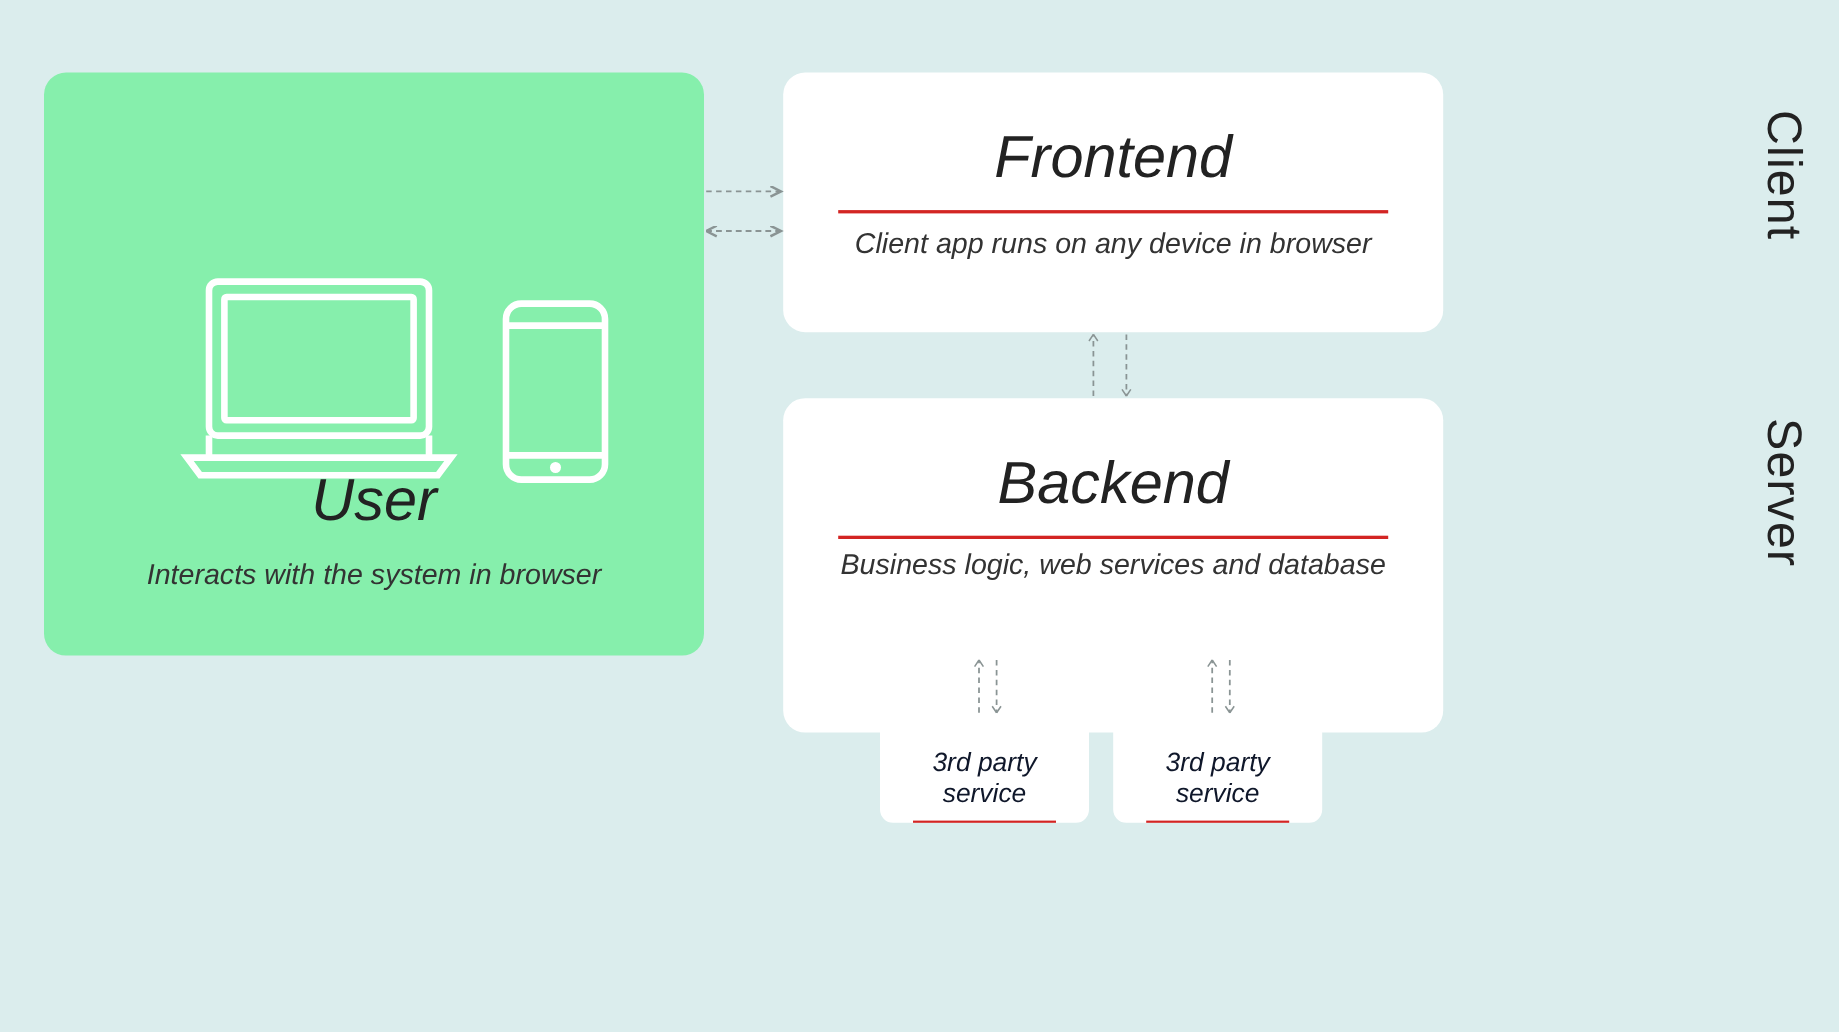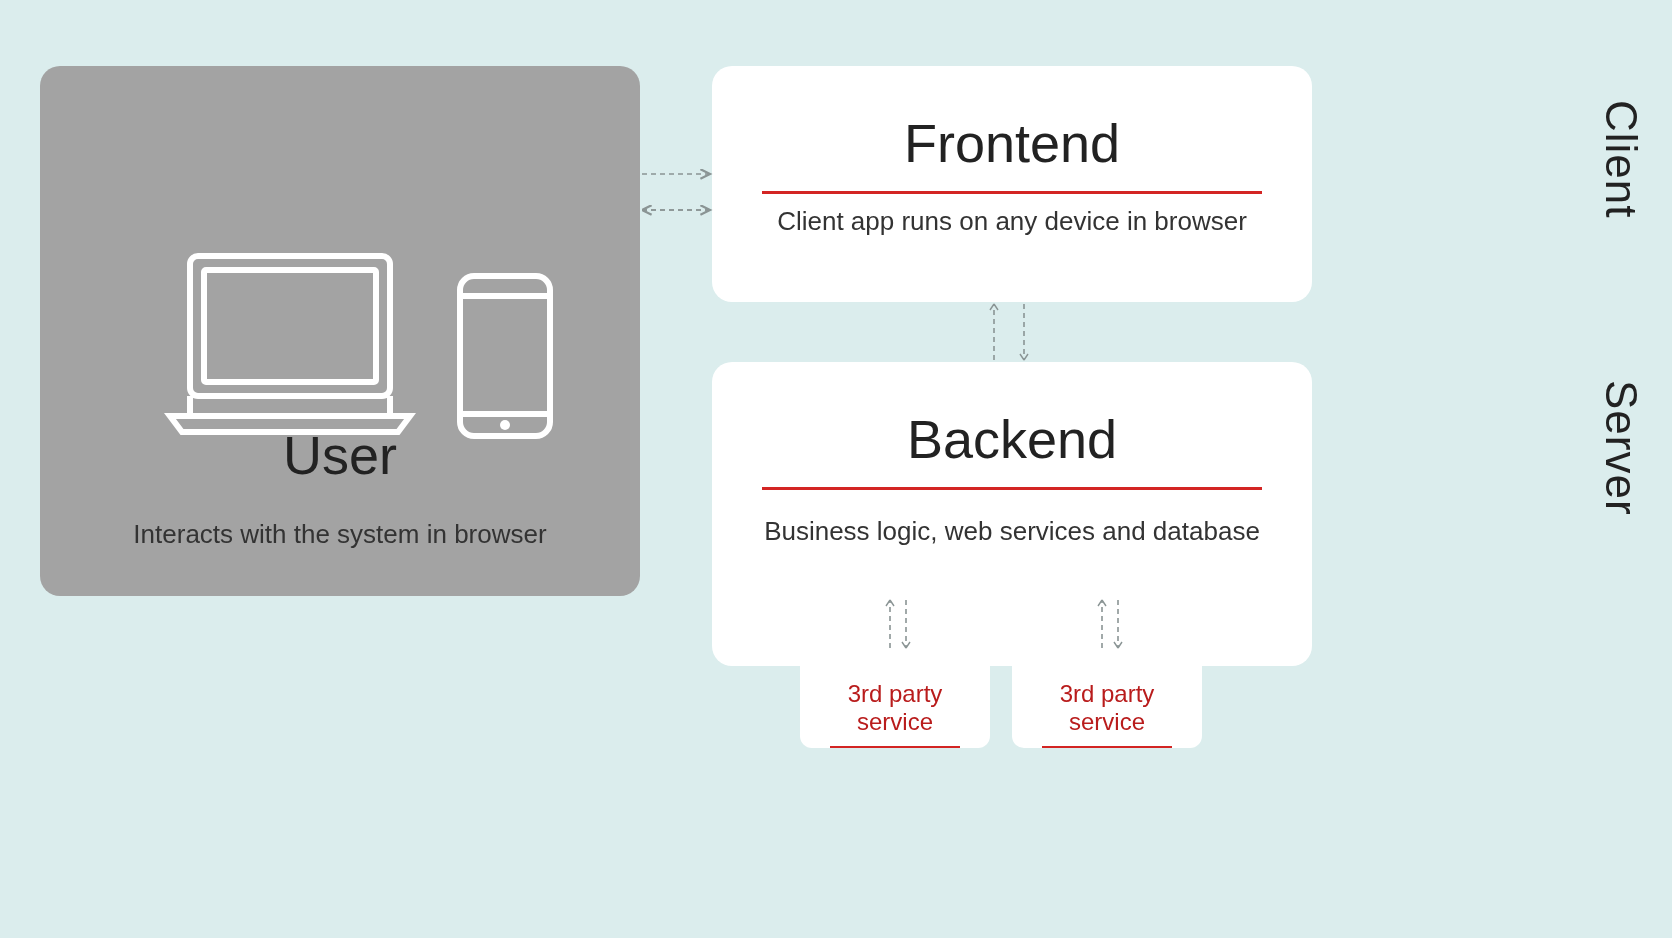--- a/index.html
+++ b/index.html
@@ -13,58 +13,59 @@
     overflow: hidden;
     color: #2b2b2b;
   }
 
   .card {
     position: absolute;
     background: #ffffff;
     border-radius: 20px;
     text-align: center;
     padding: 0 16px;
+    font-style: italic;
   }
 
   .card.user {
-    background: #a3a3a3;
+    background: #86efac;
   }
 
   .title-lg {
     font-size: 54px;
     font-weight: 400;
     color: #222;
     line-height: 1.1;
   }
 
   .subtitle {
     font-size: 26px;
     font-weight: 400;
     color: #333;
-    margin-top: 34px;
+    margin-top: 22px;
   }
 
   .rule {
     height: 3px;
     background: #d32523;
     margin: 18px auto 0 auto;
     width: 88%;
   }
 
   .rule-sm {
     height: 2px;
     background: #d32523;
     margin: 10px auto 0 auto;
     width: 82%;
   }
 
   .small-title {
     font-size: 24px;
     font-weight: 400;
-    color: #b91c1c;
+    color: #0f172a;
   }
 
   .side-label {
     position: absolute;
     font-size: 44px;
     color: #222;
     writing-mode: vertical-rl;
     text-orientation: mixed;
     letter-spacing: 1px;
   }
@@ -118,21 +119,21 @@
     <div class="title-lg">Frontend</div>
     <div class="rule"></div>
     <div class="subtitle" style="margin-top:12px;">Client app runs on any device in browser</div>
   </div>
 </div>
 
 <div class="card" style="left:712px; top:362px; width:600px; height:304px;">
   <div style="padding-top:48px;">
     <div class="title-lg">Backend</div>
     <div class="rule"></div>
-    <div class="subtitle" style="margin-top:26px;">Business logic, web services and database</div>
+    <div class="subtitle" style="margin-top:8px;">Business logic, web services and database</div>
   </div>
 </div>
 
 <div class="card" style="left:800px; top:650px; width:190px; height:98px; border-radius:12px;">
   <div style="padding-top:30px;">
     <div class="small-title">3rd party service</div>
     <div class="rule-sm"></div>
   </div>
 </div>
 

